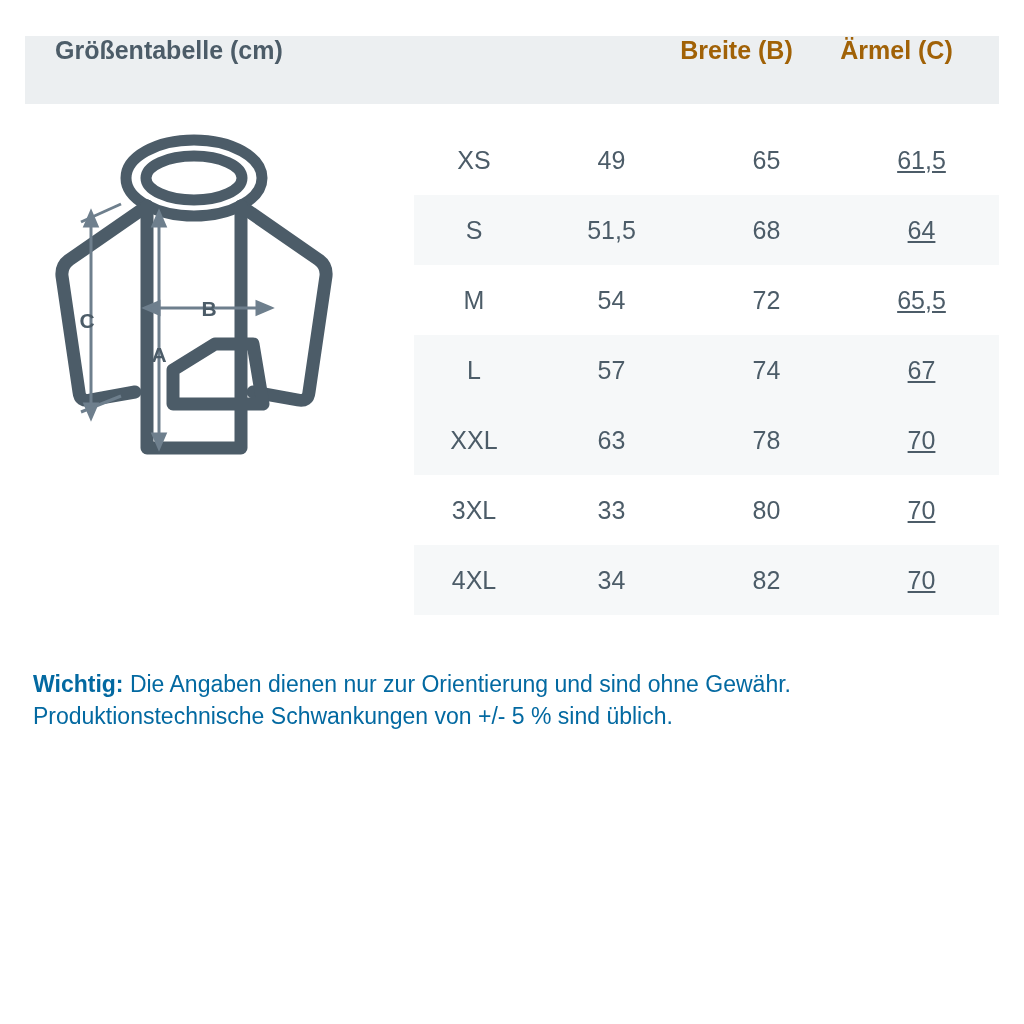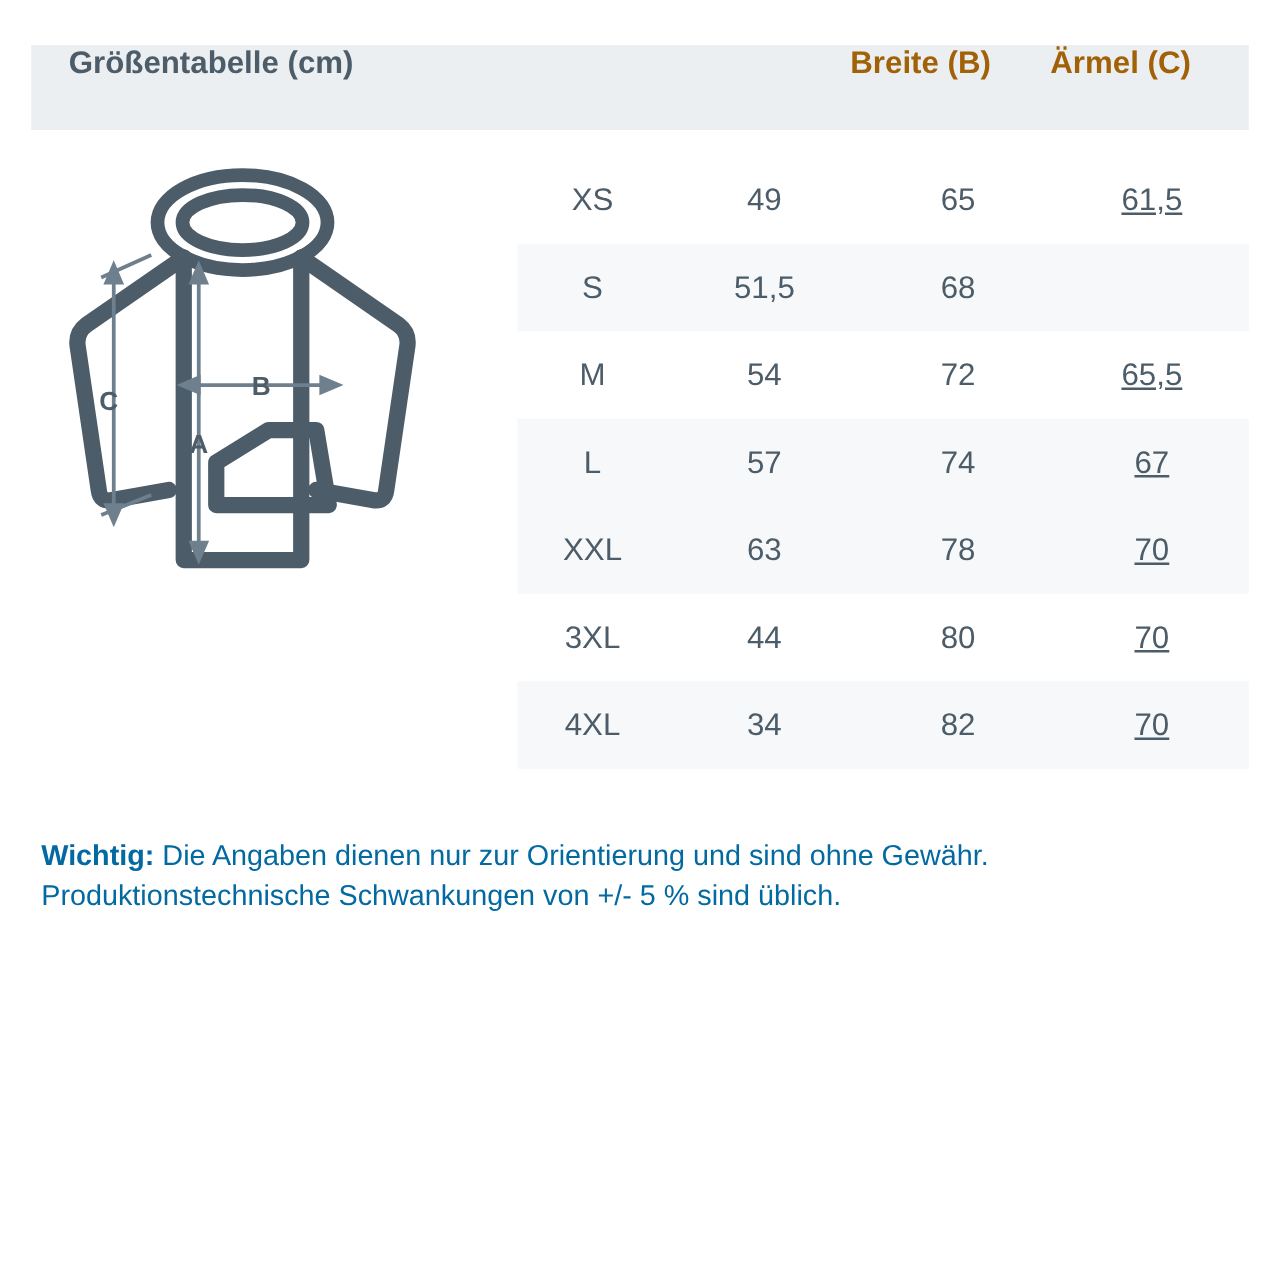--- a/index.html
+++ b/index.html
@@ -201,20 +201,21 @@
     <div class="row">
       <div class="cell c-size">XS</div>
       <div class="cell c-width">49</div>
       <div class="cell c-height">65</div>
       <div class="cell c-sleeve">61,5</div>
     </div>
     <div class="row alt">
       <div class="cell c-size">S</div>
       <div class="cell c-width">51,5</div>
       <div class="cell c-height">68</div>
+      <div class="cell c-sleeve">64</div>
     </div>
     <div class="row">
       <div class="cell c-size">M</div>
       <div class="cell c-width">54</div>
       <div class="cell c-height">72</div>
       <div class="cell c-sleeve">65,5</div>
     </div>
     <div class="row alt">
       <div class="cell c-size">L</div>
       <div class="cell c-width">57</div>
@@ -222,21 +223,21 @@
       <div class="cell c-sleeve">67</div>
     </div>
     <div class="row alt">
       <div class="cell c-size">XXL</div>
       <div class="cell c-width">63</div>
       <div class="cell c-height">78</div>
       <div class="cell c-sleeve">70</div>
     </div>
     <div class="row">
       <div class="cell c-size">3XL</div>
-      <div class="cell c-width">44</div>
+      <div class="cell c-width">33</div>
       <div class="cell c-height">80</div>
       <div class="cell c-sleeve">70</div>
     </div>
     <div class="row alt">
       <div class="cell c-size">4XL</div>
       <div class="cell c-width">34</div>
       <div class="cell c-height">82</div>
       <div class="cell c-sleeve">70</div>
     </div>
   </div>

